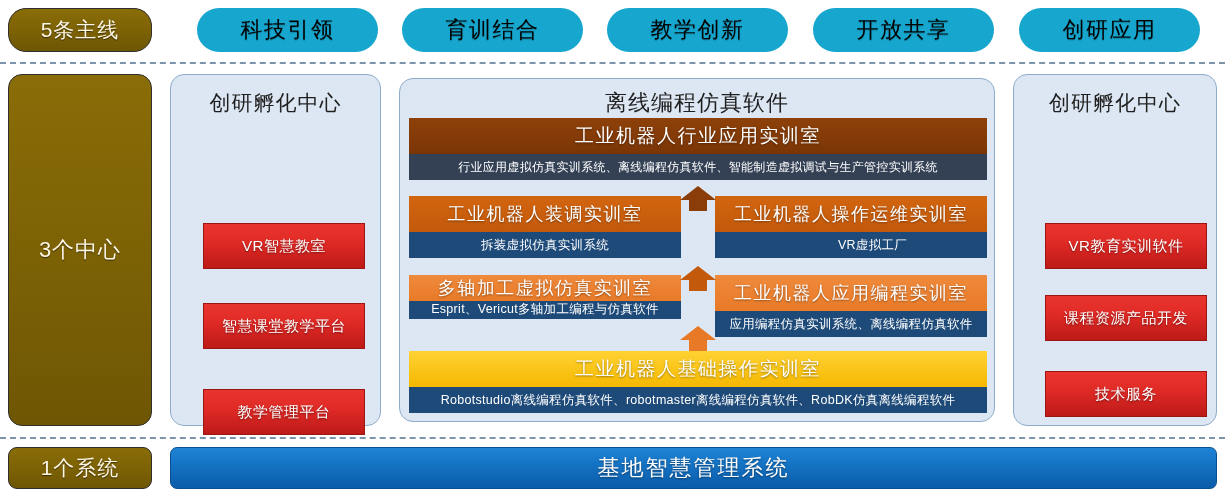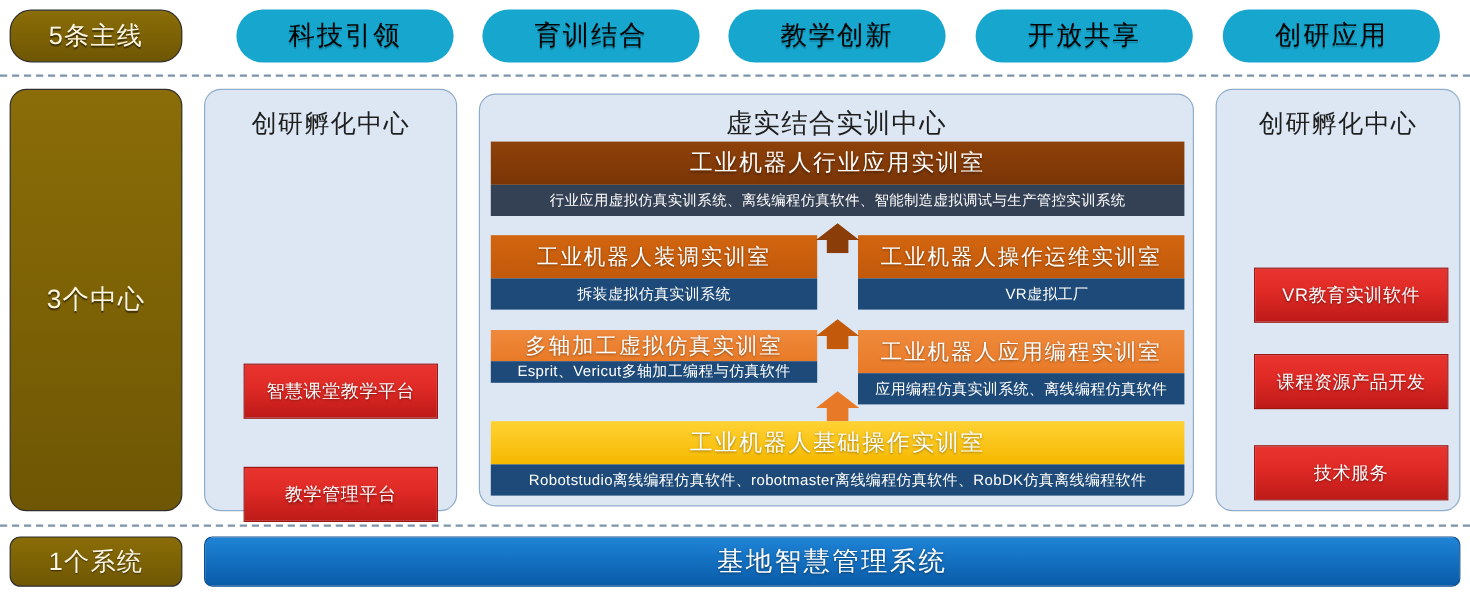--- a/index.html
+++ b/index.html
@@ -153,31 +153,34 @@
 </div>
 
 <div class="dash-sep" style="top:62px;"></div>
 
 <div class="abs brown-pill brown-tall" style="left:8px;top:74px;width:144px;height:352px;">
   <span>3个中心</span>
 </div>
 
 <div class="abs lb-panel" style="left:170px;top:74px;width:211px;height:352px;">
   <div class="panel-title" style="margin-top:14px;">创研孵化中心</div>
+  <div class="red-chip" style="position:absolute;left:32px;top:148px;width:160px;height:44px;">
+    <span>VR智慧教室</span>
+  </div>
   <div class="red-chip" style="position:absolute;left:32px;top:228px;width:160px;height:44px;justify-content:center;">
     <span>智慧课堂教学平台</span>
   </div>
   <div class="red-chip" style="position:absolute;left:32px;top:314px;width:160px;height:44px;">
     <span>教学管理平台</span>
   </div>
 </div>
 
 <div class="abs lb-panel" style="left:399px;top:78px;width:596px;height:344px;">
 
-  <div class="panel-title" style="margin-top:9px;font-size:22px;">虚实结合实训中心</div>
+  <div class="panel-title" style="margin-top:9px;font-size:22px;">离线编程仿真软件</div>
 
   <div class="lab-card" style="position:absolute;left:9px;top:39px;width:578px;height:62px;">
     <div class="lab-title t-brown" style="height:36px;font-size:19px;">工业机器人行业应用实训室</div>
     <div class="lab-sub sub-dark" style="height:26px;font-size:12px;">行业应用虚拟仿真实训系统、离线编程仿真软件、智能制造虚拟调试与生产管控实训系统</div>
   </div>
 
   <div class="lab-card" style="position:absolute;left:9px;top:117px;width:272px;height:62px;">
     <div class="lab-title t-orange" style="height:36px;font-size:18px;">工业机器人装调实训室</div>
     <div class="lab-sub" style="height:26px;">拆装虚拟仿真实训系统</div>
   </div>

